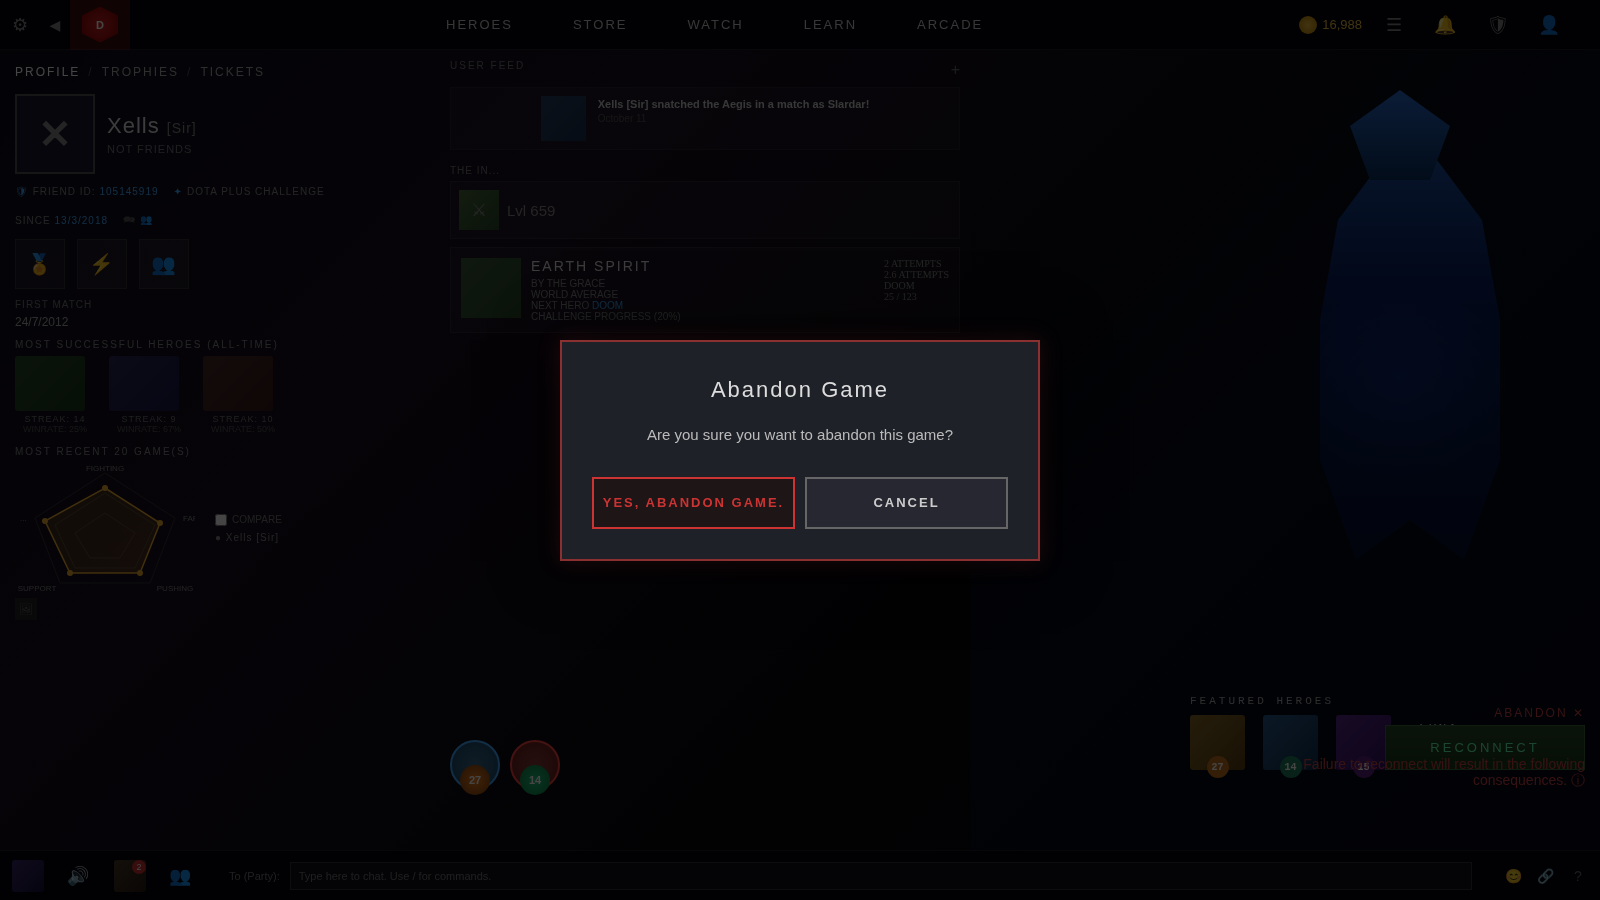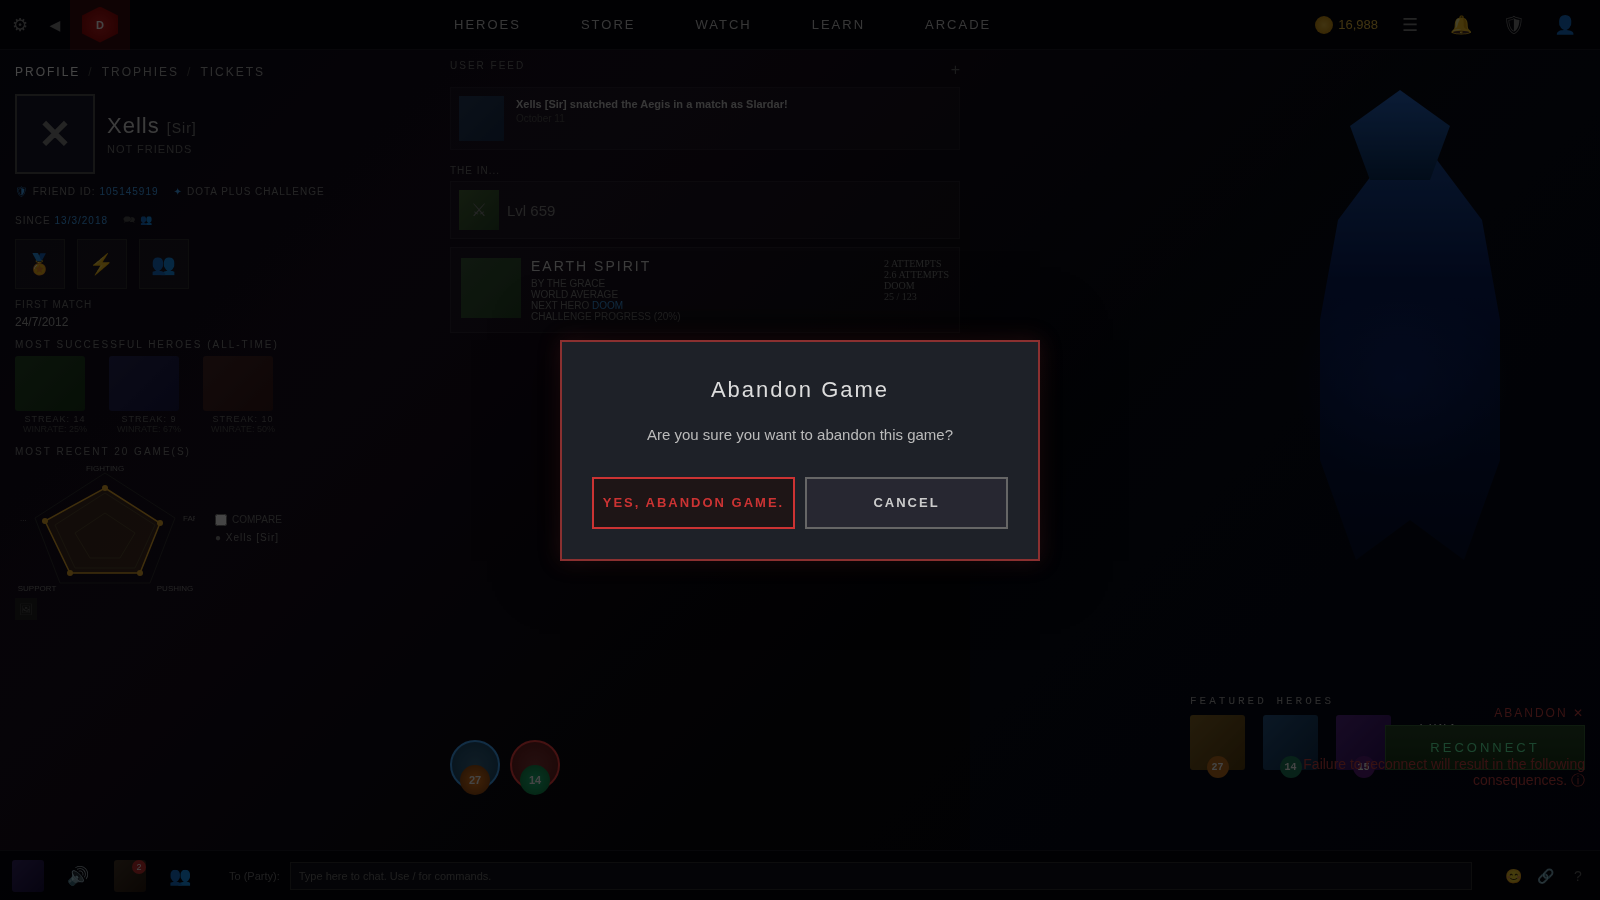--- a/index.html
+++ b/index.html
@@ -88,21 +88,21 @@
       color: #ccc;
       font-size: 13px;
       letter-spacing: 2px;
       text-transform: uppercase;
       cursor: pointer;
     }
     .nav-right {
       display: flex;
       align-items: center;
       gap: 12px;
-      padding-right: 14px;
+      padding-right: 30px;
     }
     .nav-currency {
       display: flex;
       align-items: center;
       gap: 5px;
       color: #f0c040;
       font-size: 13px;
     }
     .coin-icon {
       width: 18px;
@@ -279,20 +279,21 @@
       letter-spacing: 2px;
       margin-bottom: 8px;
     }
     .feed-item {
       display: flex;
       gap: 12px;
       background: rgba(255,255,255,0.03);
       padding: 8px;
       margin-bottom: 6px;
       border: 1px solid rgba(255,255,255,0.05);
+      justify-content: center;
     }
     .feed-avatar {
       width: 45px;
       height: 45px;
       background: linear-gradient(135deg, #2a4060, #1a3050);
       flex-shrink: 0;
     }
     .feed-text {
       font-size: 11px;
       color: #aaa;

